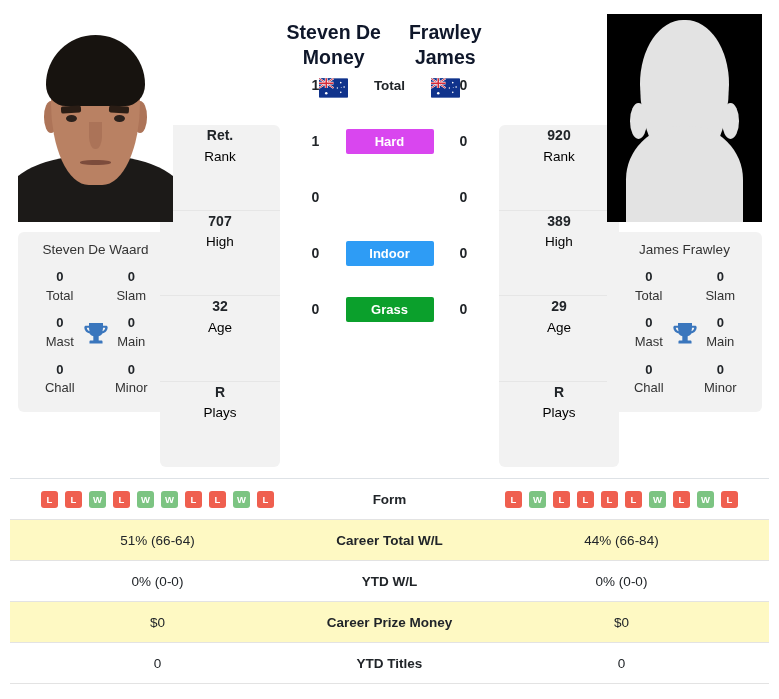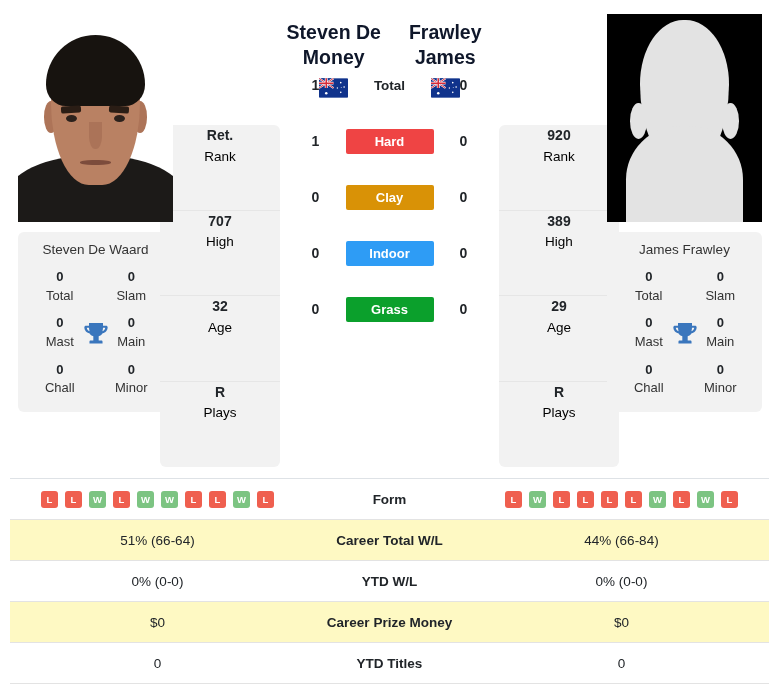--- a/index.html
+++ b/index.html
@@ -397,26 +397,25 @@
     </div>
 
     <div class="h2h">
       <div class="h2h-row">
         <div class="score">1</div>
         <div class="label-total">Total</div>
         <div class="score">0</div>
       </div>
       <div class="h2h-row">
         <div class="score">1</div>
-        <div class="surface-badge" style="background: #ef4444;">Hard</div>
+        <div class="surface-badge" style="background: #d946ef;">Hard</div>
         <div class="score">0</div>
       </div>
       <div class="h2h-row">
         <div class="score">0</div>
-        <div class="surface-badge" style="background: rgb(217, 146, 6);">Clay</div>
         <div class="score">0</div>
       </div>
       <div class="h2h-row">
         <div class="score">0</div>
         <div class="surface-badge" style="background: rgb(46, 156, 245);">Indoor</div>
         <div class="score">0</div>
       </div>
       <div class="h2h-row">
         <div class="score">0</div>
         <div class="surface-badge" style="background: rgb(11, 160, 44);">Grass</div>

